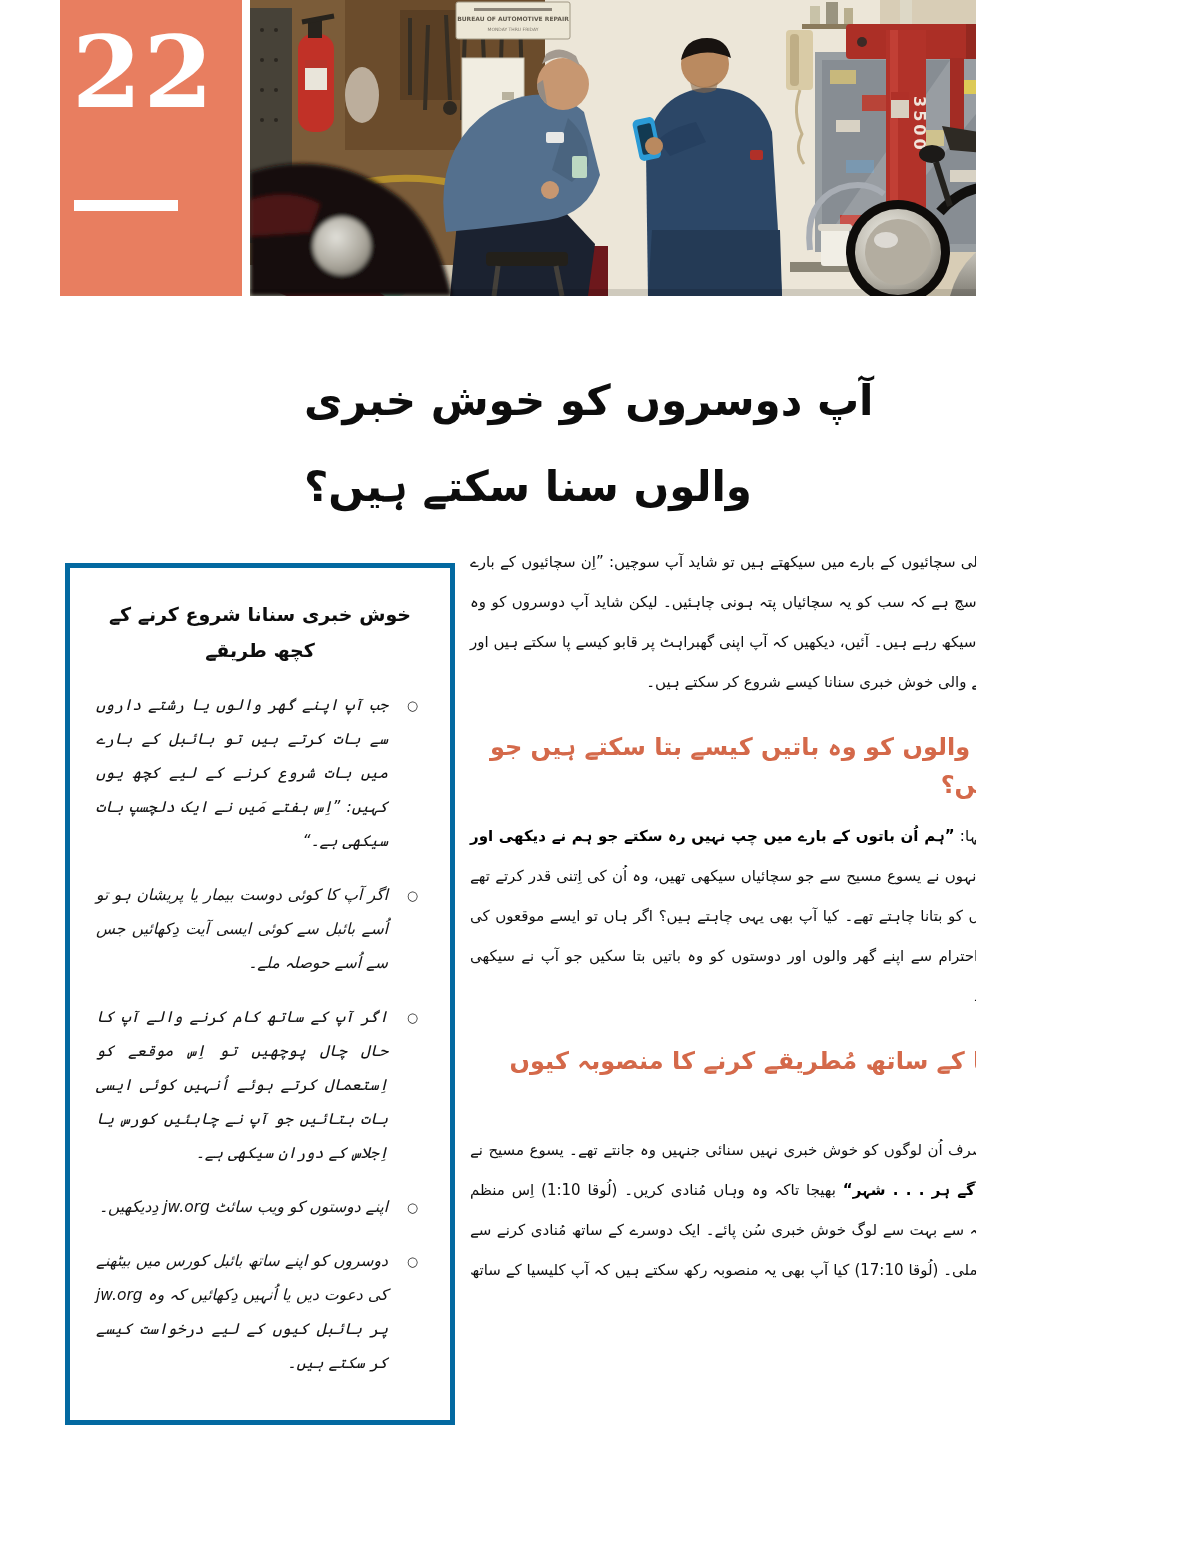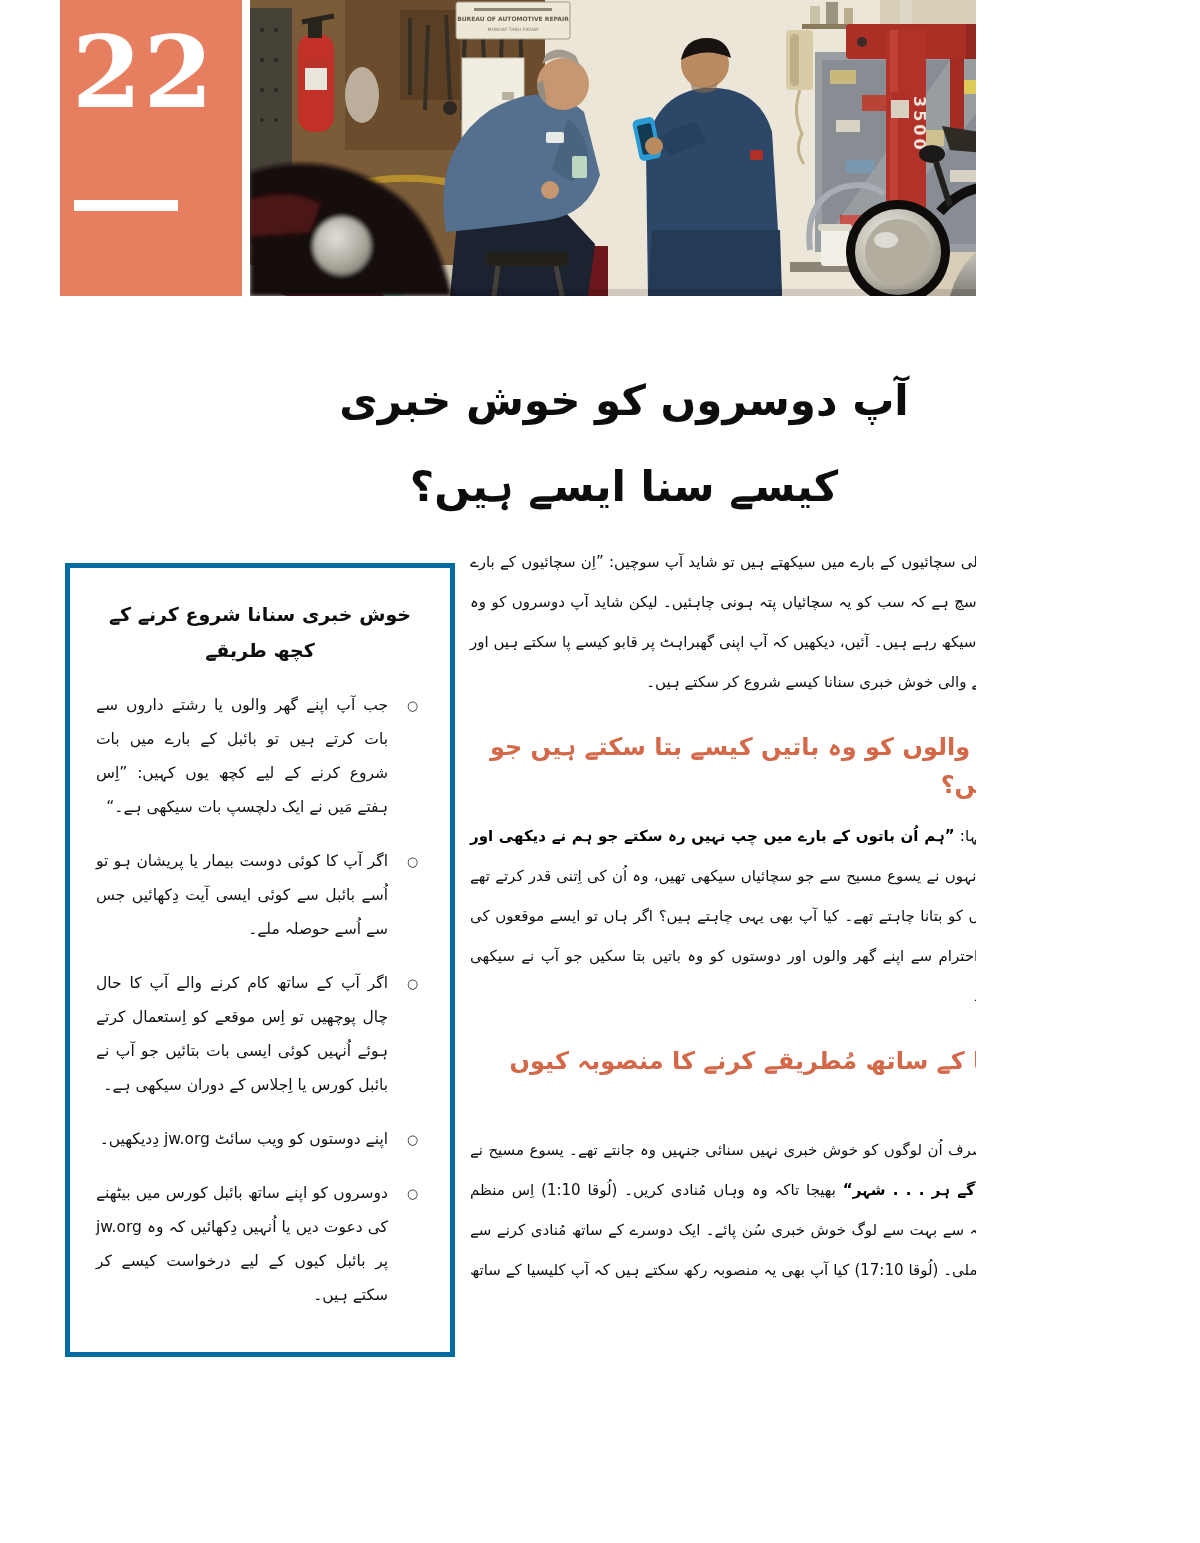--- a/index.html
+++ b/index.html
@@ -13,35 +13,35 @@
     position:absolute; left:12px; top:22px; color:#fff;
     font-family:"DejaVu Serif", serif; font-weight:bold; font-size:100px; line-height:1; letter-spacing:2px;
   }
   .lesson-underline { position:absolute; left:14px; top:200px; width:104px; height:11px; background:#fff; }
   .photo { position:absolute; left:250px; top:0; width:950px; height:296px; }
   .photo svg { display:block; width:950px; height:296px; }
 
   
   .page-title {
     position:absolute; right:32px; top:330px; width:640px;
-    direction:rtl; text-align:center; font-weight:bold; color:#0d0d0d;
+    direction:rtl; text-align:left; font-weight:bold; color:#0d0d0d;
     font-size:42px; line-height:86px;
   }
   .page-title span { display:block; }
 
   
   .sidebar-box {
     position:absolute; left:65px; top:563px; width:390px; box-sizing:border-box;
     border:5px solid #0369a1; background:#fff; padding:28px 26px 20px;
     direction:rtl;
   }
   .sidebar-title {
     margin:0 0 20px; font-size:19px; font-weight:bold; text-align:center; line-height:1.9; color:#0d0d0d;
   }
-  .sidebar-list { list-style:none; margin:0; padding:0; }
+  .sidebar-list { list-style:none; margin:0; padding:0;font-style:italic; }
   .sidebar-list li {
     position:relative; padding-right:36px; margin-bottom:20px;
     font-size:15.5px; line-height:34px; text-align:justify; color:#131313;
   }
   .sidebar-list li::before {
     content:"○"; position:absolute; right:6px; top:1px; font-size:13px; color:#222;
   }
 
   
   .main-col { position:absolute; left:470px; top:542px; width:698px; direction:rtl; }
@@ -282,29 +282,29 @@
         <path d="M0,172 Q78,148 142,192 Q184,218 202,296 L0,296 Z" fill="#13100c"></path>
         <circle cx="92" cy="246" r="29" fill="url(#gChrome)" opacity="0.92"></circle>
         <path d="M0,200 Q40,188 70,204 L60,232 L0,236 Z" fill="#5a1416" opacity="0.8"></path>
       </g>
       <rect x="0" y="289" width="950" height="7" fill="#000000" opacity="0.12"></rect>
     </svg>
   </div>
 
   <h1 class="page-title">
     <span>آپ دوسروں کو خوش خبری</span>
-    <span>کیسے سنا ایسے ہیں؟</span>
+    <span>والوں سنا سکتے ہیں؟</span>
   </h1>
 
   <aside class="sidebar-box">
     <h2 class="sidebar-title">خوش خبری سنانا شروع کرنے کے کچھ طریقے</h2>
     <ul class="sidebar-list">
       <li><span>جب آپ اپنے گھر والوں یا رشتے داروں سے بات کرتے ہیں تو بائبل کے بارے میں بات شروع کرنے کے لیے کچھ یوں کہیں: ”اِس ہفتے مَیں نے ایک دلچسپ بات سیکھی ہے۔“</span></li>
       <li><span>اگر آپ کا کوئی دوست بیمار یا پریشان ہو تو اُسے بائبل سے کوئی ایسی آیت دِکھائیں جس سے اُسے حوصلہ ملے۔</span></li>
-      <li><span>اگر آپ کے ساتھ کام کرنے والے آپ کا حال چال پوچھیں تو اِس موقعے کو اِستعمال کرتے ہوئے اُنہیں کوئی ایسی بات بتائیں جو آپ نے بائبل کورس یا اِجلاس کے دوران سیکھی ہے۔</span></li>
+      <li><span>اگر آپ کے ساتھ کام کرنے والے آپ کا حال چال پوچھیں تو اِس موقعے کو اِستعمال کرتے ہوئے اُنہیں کوئی ایسی بات بتائیں جو آپ نے چاہئیں کورس یا اِجلاس کے دوران سیکھی ہے۔</span></li>
       <li><span>اپنے دوستوں کو ویب سائٹ jw.org دِدیکھیں۔</span></li>
       <li><span>دوسروں کو اپنے ساتھ بائبل کورس میں بیٹھنے کی دعوت دیں یا اُنہیں دِکھائیں کہ وہ jw.org پر بائبل کیوں کے لیے درخواست کیسے کر سکتے ہیں۔</span></li>
     </ul>
   </aside>
 
   <main class="main-col">
     <p class="intro">جب آپ بائبل میں پائی جانے والی سچائیوں کے بارے میں سیکھتے ہیں تو شاید آپ سوچیں: ”اِن سچائیوں کے بارے میں سب کو پتہ ہونا چاہیے!“ سچ ہے کہ سب کو یہ سچائیاں پتہ ہونی چاہئیں۔ لیکن شاید آپ دوسروں کو وہ باتیں بتانے سے گھبرائیں جو آپ سیکھ رہے ہیں۔ آئیں، دیکھیں کہ آپ اپنی گھبراہٹ پر قابو کیسے پا سکتے ہیں اور دوسروں کو بائبل میں پائی جانے والی خوش خبری سنانا کیسے شروع کر سکتے ہیں۔</p>
 
     <h3 class="question">
       <span class="qnum">1.</span>

